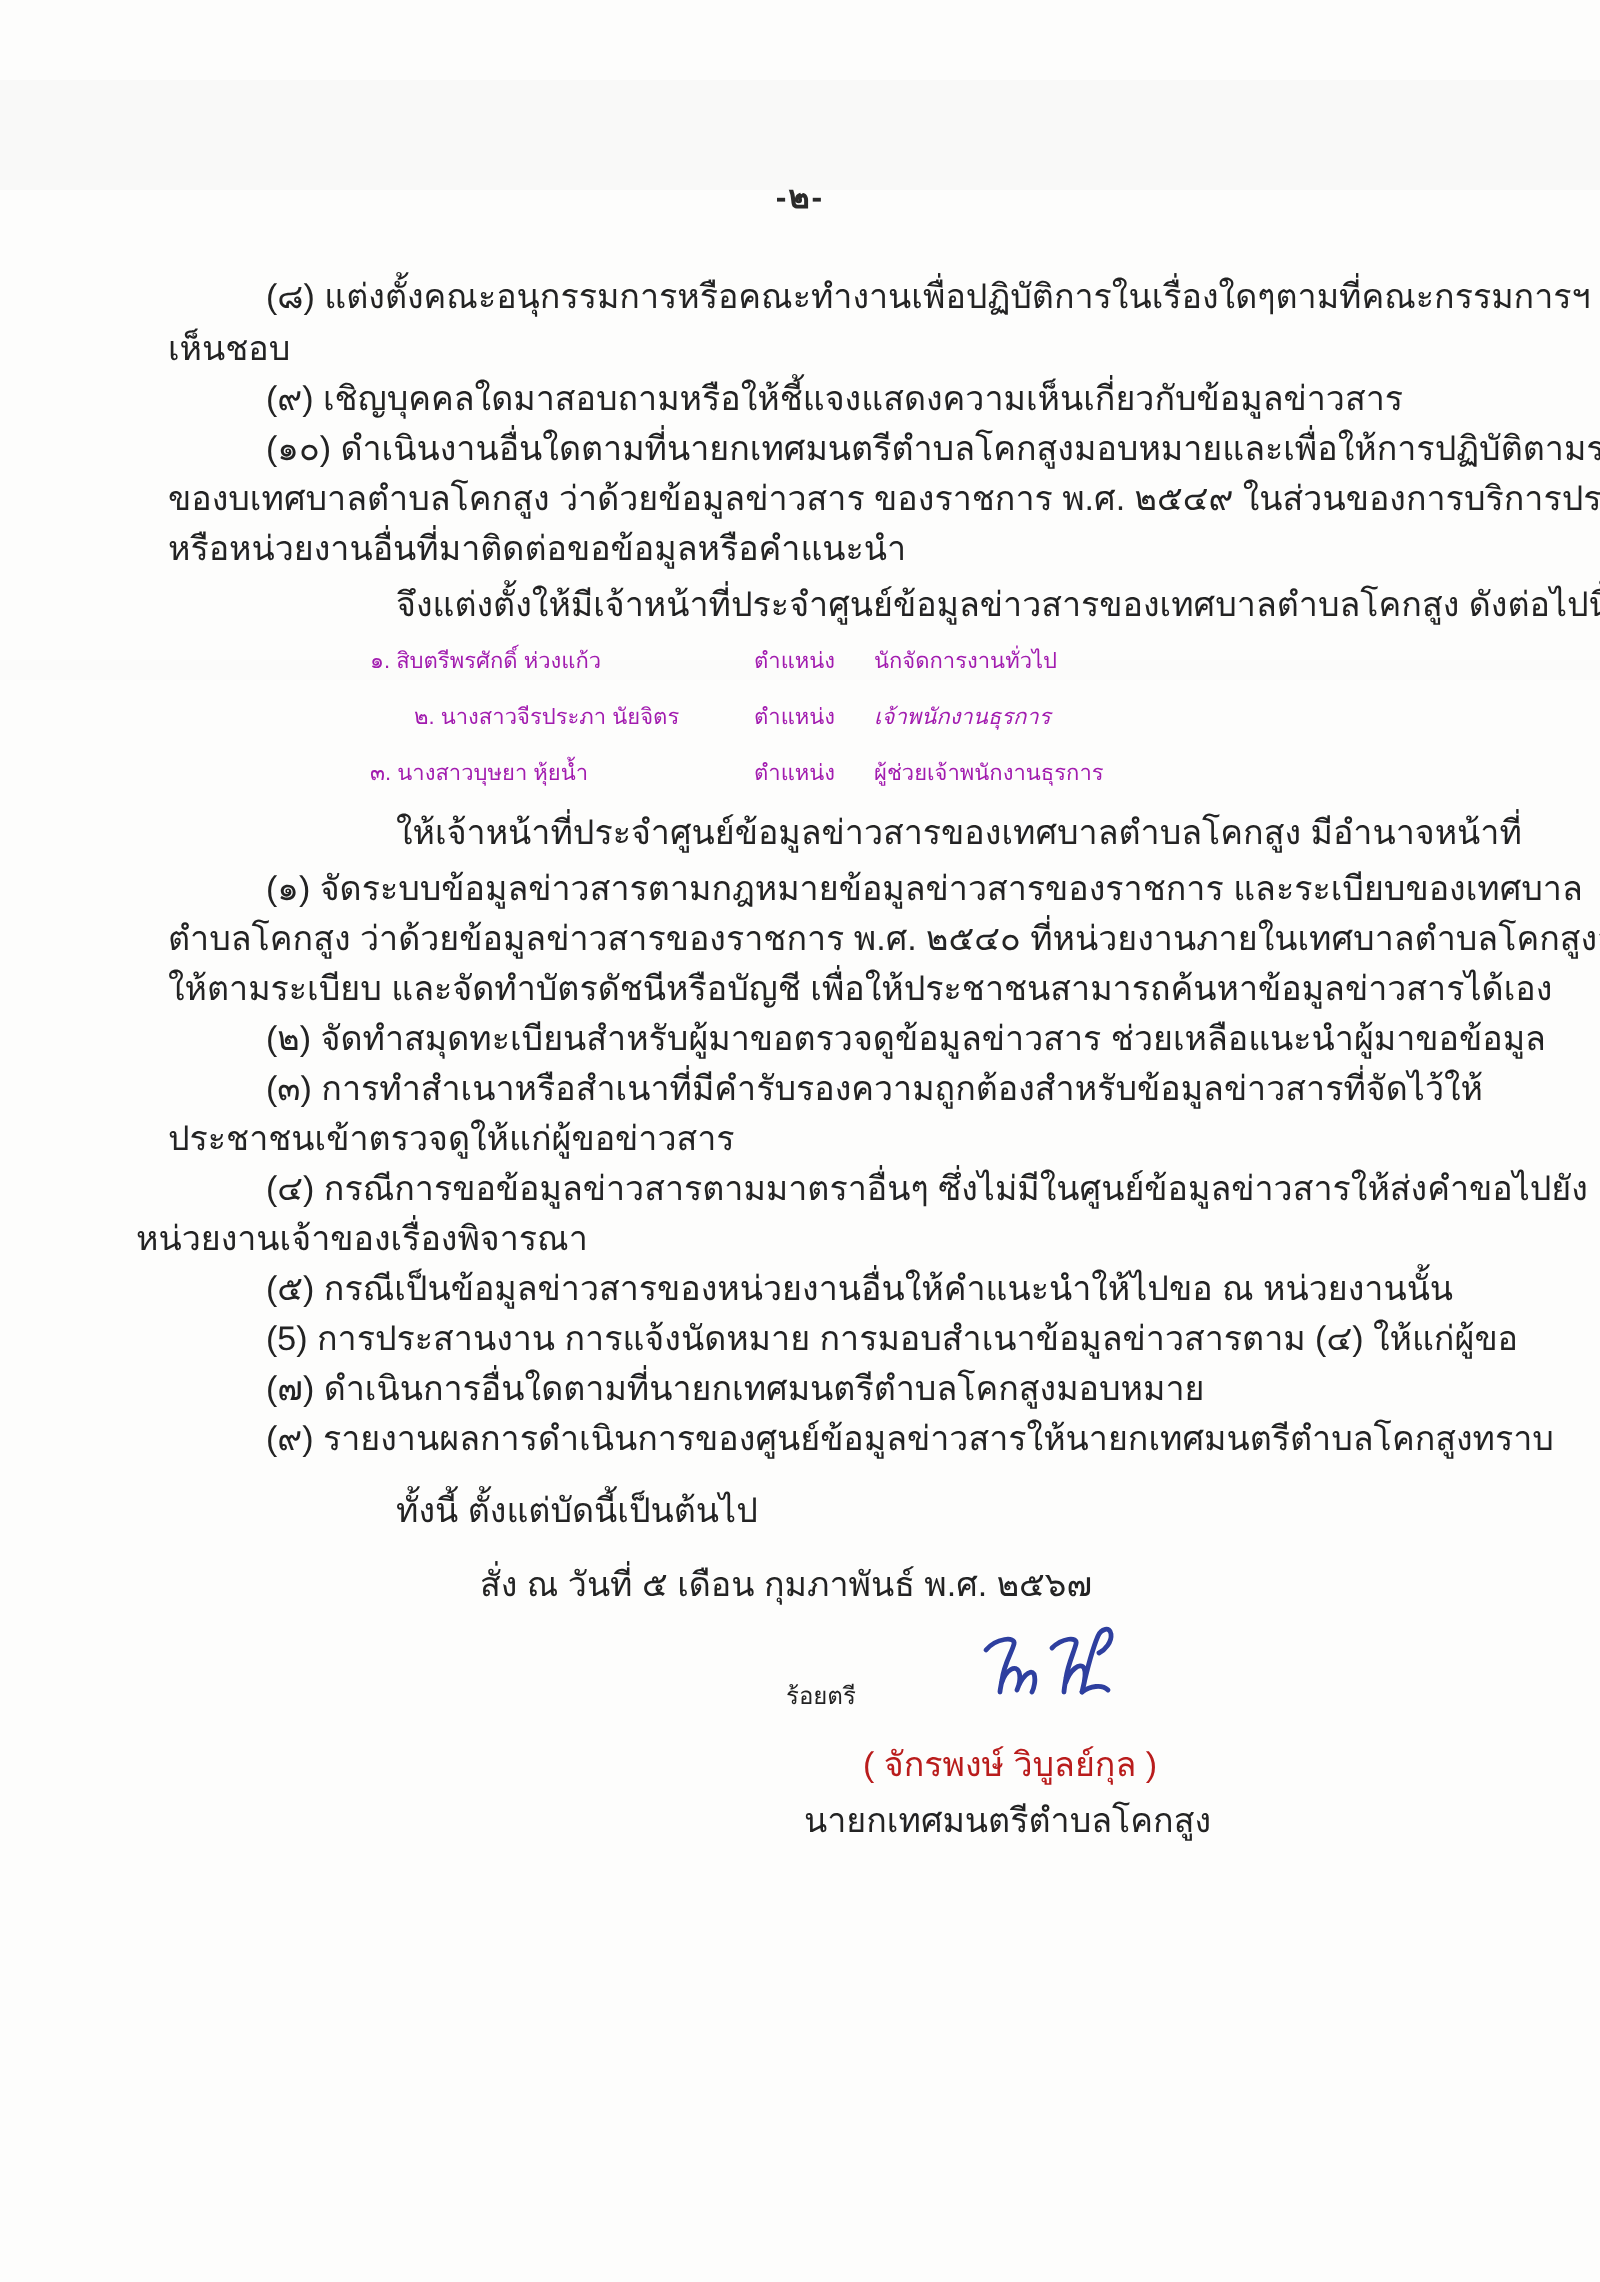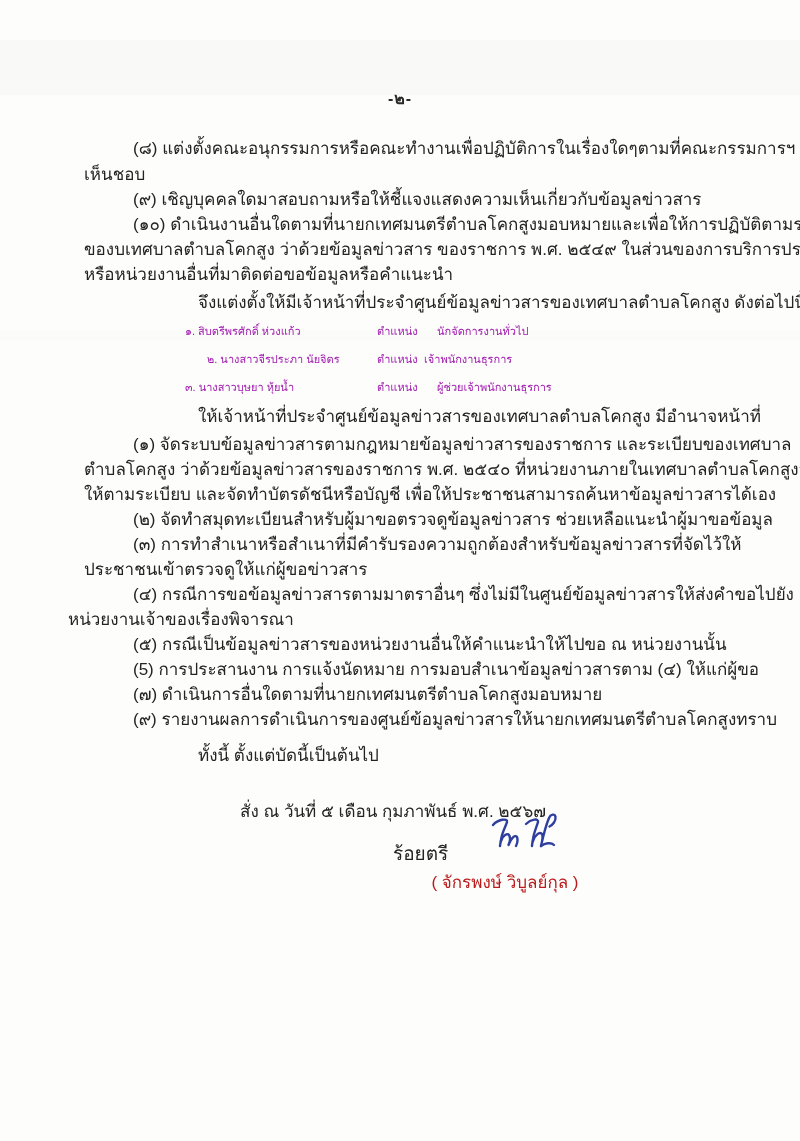--- a/index.html
+++ b/index.html
@@ -52,21 +52,21 @@
     position: absolute;
     white-space: nowrap;
     font-size: 11px;
     line-height: 22px;
     color: #a21caf;
   }
   .sig-rank {
     position: absolute;
     top: 838px;
     left: 393px;
-    font-size: 19px;
+    font-size: 12px;
     color: #232323;
     white-space: nowrap;
   }
   .sig-ink {
     position: absolute;
     top: 810px;
     left: 486px;
     width: 78px;
     height: 54px;
   }
@@ -108,49 +108,50 @@
       <div class="line" style="left: 84px; top: 239px;">ของบเทศบาลตำบลโคกสูง ว่าด้วยข้อมูลข่าวสาร ของราชการ พ.ศ. ๒๕๔๙ ในส่วนของการบริการประชาชน</div>
       <div class="line" style="left: 84px; top: 264px;">หรือหน่วยงานอื่นที่มาติดต่อขอข้อมูลหรือคำแนะนำ</div>
       <div class="line" style="left: 198px; top: 292px;">จึงแต่งตั้งให้มีเจ้าหน้าที่ประจำศูนย์ข้อมูลข่าวสารของเทศบาลตำบลโคกสูง ดังต่อไปนี้</div>
     </div>
   <div id="appointee-list">
       <div class="row-part" style="left: 185px; top: 320px;">๑. สิบตรีพรศักดิ์  ห่วงแก้ว</div>
       <div class="row-part" style="left: 377px; top: 320px;">ตำแหน่ง</div>
       <div class="row-part" style="left: 437px; top: 320px;">นักจัดการงานทั่วไป</div>
       <div class="row-part" style="left: 185px; top: 348px; margin-left: 22px;">๒. นางสาวจีรประภา  นัยจิตร</div>
       <div class="row-part" style="left: 377px; top: 348px;">ตำแหน่ง</div>
-      <div class="row-part" style="left: 424px; top: 348px;">เจ้าพนักงานธุรการ</div>
+      <div class="row-part" style="left: 437px; top: 348px; font-style: italic;">เจ้าพนักงานธุรการ</div>
       <div class="row-part" style="left: 185px; top: 376px;">๓. นางสาวบุษยา  หุ้ยน้ำ</div>
       <div class="row-part" style="left: 377px; top: 376px;">ตำแหน่ง</div>
       <div class="row-part" style="left: 437px; top: 376px;">ผู้ช่วยเจ้าพนักงานธุรการ</div>
     </div>
   <div id="body-bottom">
       <div class="line" style="left: 198px; top: 406px; text-align: right;">ให้เจ้าหน้าที่ประจำศูนย์ข้อมูลข่าวสารของเทศบาลตำบลโคกสูง มีอำนาจหน้าที่</div>
       <div class="line" style="left: 133px; top: 434px;">(๑) จัดระบบข้อมูลข่าวสารตามกฎหมายข้อมูลข่าวสารของราชการ และระเบียบของเทศบาล</div>
       <div class="line" style="left: 84px; top: 459px;">ตำบลโคกสูง ว่าด้วยข้อมูลข่าวสารของราชการ พ.ศ. ๒๕๔๐ ที่หน่วยงานภายในเทศบาลตำบลโคกสูงส่งมา</div>
       <div class="line" style="left: 84px; top: 484px;">ให้ตามระเบียบ และจัดทำบัตรดัชนีหรือบัญชี เพื่อให้ประชาชนสามารถค้นหาข้อมูลข่าวสารได้เอง</div>
       <div class="line" style="left: 133px; top: 509px;">(๒) จัดทำสมุดทะเบียนสำหรับผู้มาขอตรวจดูข้อมูลข่าวสาร ช่วยเหลือแนะนำผู้มาขอข้อมูล</div>
       <div class="line" style="left: 133px; top: 534px;">(๓) การทำสำเนาหรือสำเนาที่มีคำรับรองความถูกต้องสำหรับข้อมูลข่าวสารที่จัดไว้ให้</div>
       <div class="line" style="left: 84px; top: 559px;">ประชาชนเข้าตรวจดูให้แก่ผู้ขอข่าวสาร</div>
       <div class="line" style="left: 133px; top: 584px;">(๔) กรณีการขอข้อมูลข่าวสารตามมาตราอื่นๆ ซึ่งไม่มีในศูนย์ข้อมูลข่าวสารให้ส่งคำขอไปยัง</div>
       <div class="line" style="left: 68px; top: 609px;">หน่วยงานเจ้าของเรื่องพิจารณา</div>
       <div class="line" style="left: 133px; top: 634px;">(๕) กรณีเป็นข้อมูลข่าวสารของหน่วยงานอื่นให้คำแนะนำให้ไปขอ ณ หน่วยงานนั้น</div>
       <div class="line" style="left: 133px; top: 659px;">(5) การประสานงาน การแจ้งนัดหมาย การมอบสำเนาข้อมูลข่าวสารตาม (๔) ให้แก่ผู้ขอ</div>
       <div class="line" style="left: 133px; top: 684px;">(๗) ดำเนินการอื่นใดตามที่นายกเทศมนตรีตำบลโคกสูงมอบหมาย</div>
       <div class="line" style="left: 133px; top: 709px;">(๙) รายงานผลการดำเนินการของศูนย์ข้อมูลข่าวสารให้นายกเทศมนตรีตำบลโคกสูงทราบ</div>
       <div class="line" style="left: 198px; top: 745px;">ทั้งนี้ ตั้งแต่บัดนี้เป็นต้นไป</div>
-      <div class="line" style="left: 240px; top: 801px;">สั่ง ณ วันที่ ๕ เดือน กุมภาพันธ์ พ.ศ. ๒๕๖๗</div>
+      <div class="line" style="left: 240px; top: 782px;">สั่ง ณ วันที่ ๕ เดือน กุมภาพันธ์ พ.ศ. ๒๕๖๗</div>
     </div>
 
   <div class="sig-rank">ร้อยตรี</div>
 
   <svg class="sig-ink" viewBox="0 0 78 54" fill="none" xmlns="http://www.w3.org/2000/svg">
     <g stroke="#2e3f9f" stroke-width="2.4" stroke-linecap="round" stroke-linejoin="round" fill="none">
       <path d="M7 15 C 12 9, 22 8, 21 12 C 20 16, 16 22, 15 30 C 14.5 33, 14 35, 14 36"></path>
       <path d="M15 31 C 17 25, 22 22, 23.5 26 C 24.5 29, 23.5 33, 22.5 35 C 24.5 29, 29 24, 31 27 C 32 30, 31 34, 30 36"></path>
       <path d="M40 14 C 45 9, 53 8, 52 12 C 51 16, 48 22, 47 29 C 46.5 32, 46 35, 46 36"></path>
       <path d="M47 31 C 49 25, 54 21, 56 24 C 57.5 27, 56 32, 55 36 C 57 27, 60 15, 63 8 C 64.5 4.5, 69 3, 69.5 7 C 70 11, 66.5 15, 63.5 16.5"></path>
       <path d="M55 36 C 59 33, 65 32, 68 35"></path>
     </g>
   </svg>
 
   <div class="sig-name">( จักรพงษ์   วิบูลย์กุล )</div>
+  <div class="sig-title">นายกเทศมนตรีตำบลโคกสูง</div>
 </div>
 
 </body></html>

